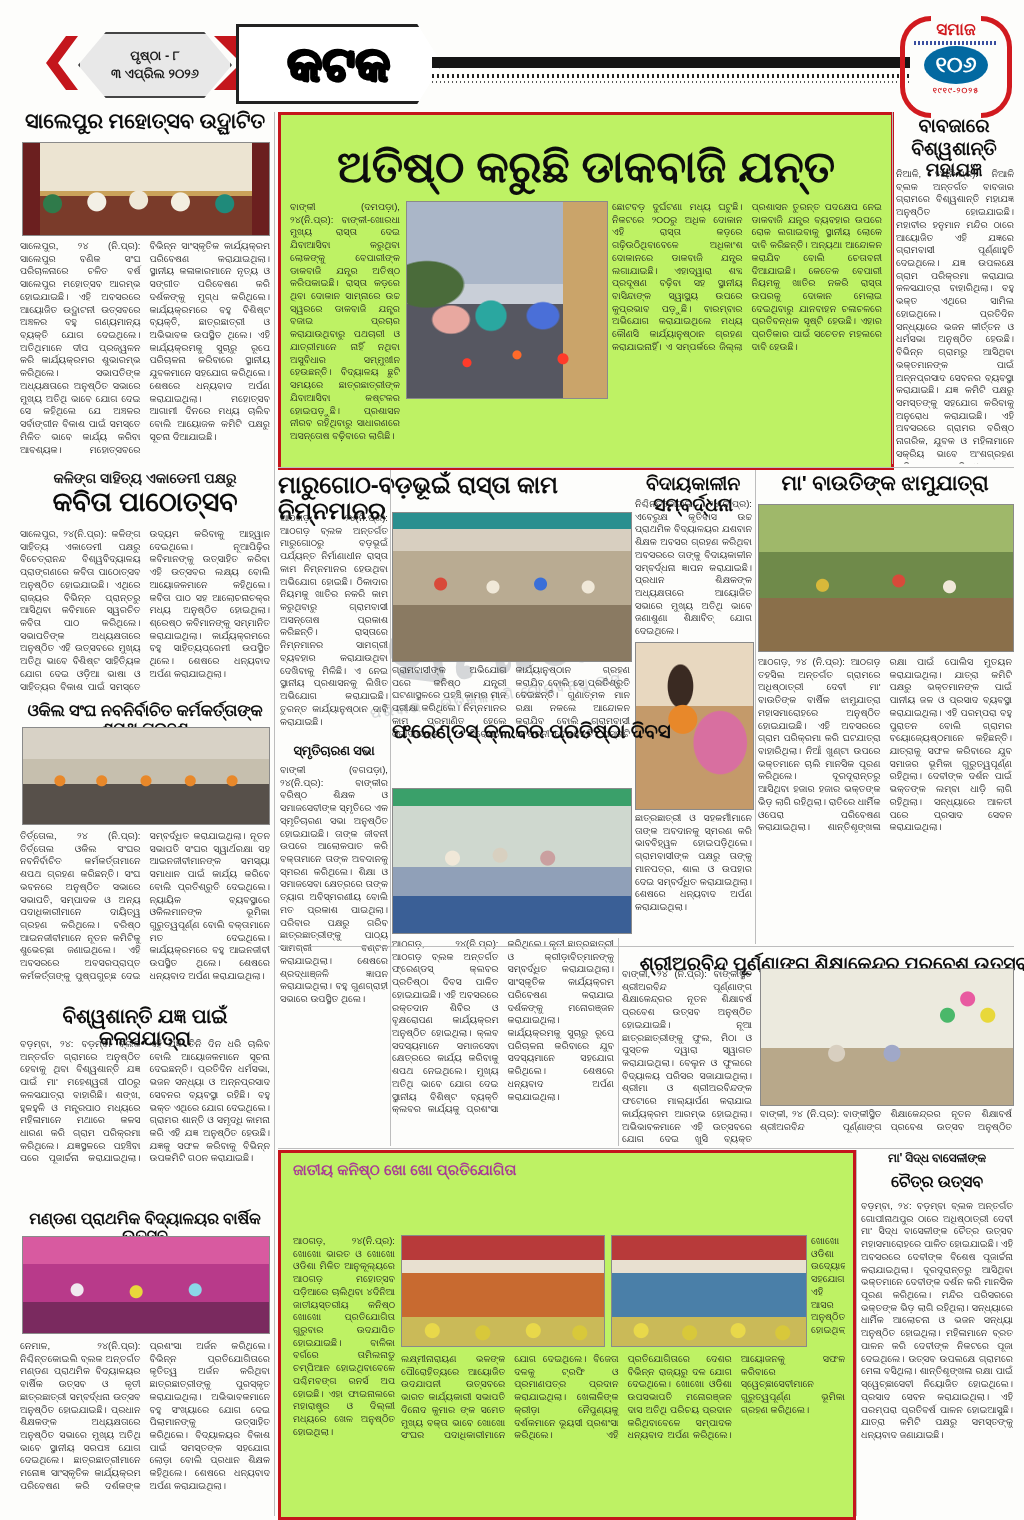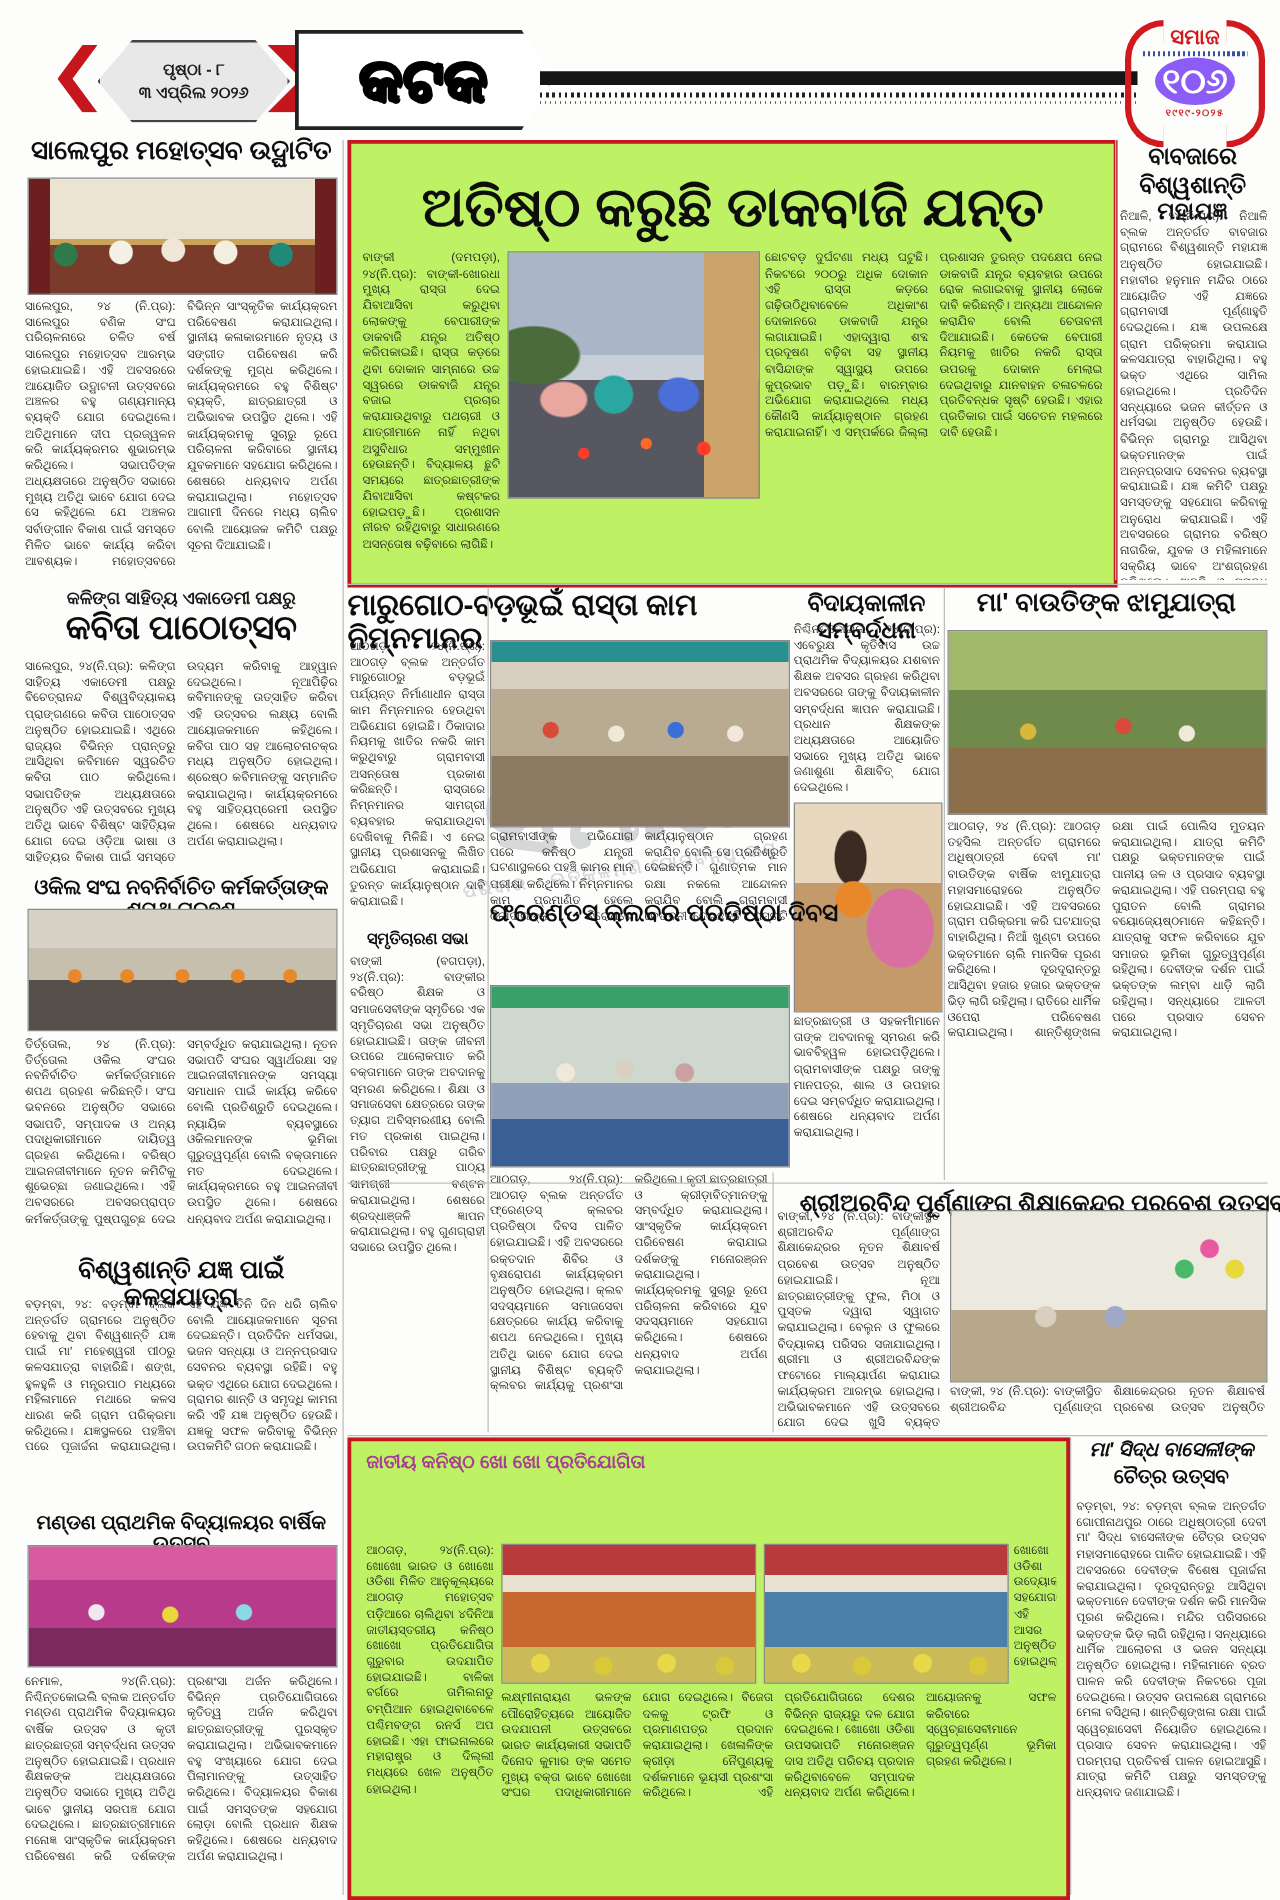--- a/index.html
+++ b/index.html
@@ -24,22 +24,22 @@
   .mast-dots{position:absolute;left:432px;top:74px;width:478px;height:4px;
         background:repeating-linear-gradient(90deg,#222 0 2px,transparent 2px 5px);}
   .mast-dots2{position:absolute;left:432px;top:81px;width:478px;height:2px;
         background:repeating-linear-gradient(90deg,#555 0 1px,transparent 1px 4px);}
   .logo{position:absolute;right:12px;top:16px;width:112px;height:92px;text-align:center;}
   .logo .br{position:absolute;top:0;width:26px;height:92px;border:5px solid #d11a1f;}
   .logo .brl{left:0;border-right:none;border-radius:40px 0 0 40px;}
   .logo .brr{right:0;border-left:none;border-radius:0 40px 40px 0;}
   .logo .nm{margin-top:4px;font-size:17px;font-weight:bold;color:#d11a1f;}
   .logo .tg{height:4px;margin:1px 14px;background:repeating-linear-gradient(90deg,#3a4fa0 0 2px,transparent 2px 4px);}
-  .logo .circ{margin:1px auto 0;width:64px;height:38px;background:#8b5cf6;border-radius:50%;
-        color:#fff;font-size:28px;font-weight:bold;line-height:38px;}
+  .logo .circ{margin:1px auto 0;width:64px;height:38px;background:#0369a1;border-radius:50%;
+        color:#fff;font-size:22px;font-weight:bold;line-height:38px;}
   .logo .yr{font-size:8px;font-weight:bold;color:#d11a1f;letter-spacing:1px;margin-top:2px;}
   
   .kick{font-weight:bold;text-align:center;}
   .hl{font-weight:bold;text-align:center;line-height:1.08;letter-spacing:-0.2px;color:#0d0d0d;}
   .bd{font-size:9.5px;line-height:1.34;text-align:justify;color:#222;overflow:hidden;}
   .c2{column-count:2;column-gap:9px;}
   .c4{column-count:4;column-gap:9px;}
   .cap{font-size:9px;line-height:1.3;color:#333;text-align:justify;overflow:hidden;}
   .photo{border:1px solid #8a8a8a;overflow:hidden;}
   .vrule{position:absolute;width:1px;background:#bdbdbd;}
@@ -239,21 +239,21 @@
   <div class="redbox" style="left:278px;top:1150px;width:572px;height:364px;">
     <div style="position:absolute;left:12px;top:8px;font-size:15px;font-weight:bold;color:#a93a96;">ଜାତୀୟ କନିଷ୍ଠ ଖୋ ଖୋ ପ୍ରତିଯୋଗିତା</div>
     <div class="bd" style="position:absolute;left:12px;top:82px;width:102px;height:272px;">ଆଠଗଡ଼, ୨୪(ନି.ପ୍ର): ଖୋଖୋ ଭାରତ ଓ ଖୋଖୋ ଓଡିଶା ମିଳିତ ଆନୁକୂଲ୍ୟରେ ଆଠଗଡ଼ ମହୋତ୍ସବ ପଡ଼ିଆରେ ଚାଲିଥିବା ୪ଦିନିଆ ଜାତୀୟସ୍ତରୀୟ କନିଷ୍ଠ ଖୋଖୋ ପ୍ରତିଯୋଗିତା ଗୁରୁବାର ଉଦଯାପିତ ହୋଇଯାଇଛି। ବାଳିକା ବର୍ଗରେ ତାମିଲନାଡୁ ଚମ୍ପିଆନ ହୋଇଥିବାବେଳେ ପଶ୍ଚିମବଙ୍ଗ ରନର୍ସ ଅପ ହୋଇଛି। ଏହା ଫାଇନାଲରେ ମହାରାଷ୍ଟ୍ର ଓ ଦିଲ୍ଲୀ ମଧ୍ୟରେ ଖେଳ ଅନୁଷ୍ଠିତ ହୋଇଥିଲା।</div>
     <div class="photo ph-kho1" style="position:absolute;left:120px;top:82px;width:202px;height:110px;"></div>
     <div class="photo ph-kho2" style="position:absolute;left:330px;top:82px;width:194px;height:110px;"></div>
     <div class="bd" style="position:absolute;left:530px;top:82px;width:34px;height:110px;">ଖୋଖୋ ଓଡିଶା ଉଦ୍ୟୋକ୍ତାଙ୍କ ସହଯୋଗରେ ଏହି ଆସର ଅନୁଷ୍ଠିତ ହୋଇଥିଲା।</div>
     <div class="bd c4" style="position:absolute;left:120px;top:200px;width:444px;height:154px;">ଲକ୍ଷ୍ମୀନାରାୟଣ ଭଳଙ୍କ ପୌରୋହିତ୍ୟରେ ଆୟୋଜିତ ଉଦଯାପନୀ ଉତ୍ସବରେ ଭାରତ କାର୍ଯ୍ୟକାରୀ ସଭାପତି ଦିନୋଦ କୁମାର ଙ୍କ ସମେତ ମୁଖ୍ୟ ବକ୍ତା ଭାବେ ଖୋଖୋ ସଂଘର ପଦାଧିକାରୀମାନେ ଯୋଗ ଦେଇଥିଲେ। ବିଜେତା ଦଳକୁ ଟ୍ରଫି ଓ ପ୍ରମାଣପତ୍ର ପ୍ରଦାନ କରାଯାଇଥିଲା। ଖେଳାଳିଙ୍କ କ୍ରୀଡ଼ା ନୈପୁଣ୍ୟକୁ ଦର୍ଶକମାନେ ଭୂୟସୀ ପ୍ରଶଂସା କରିଥିଲେ। ଏହି ପ୍ରତିଯୋଗିତାରେ ଦେଶର ବିଭିନ୍ନ ରାଜ୍ୟରୁ ଦଳ ଯୋଗ ଦେଇଥିଲେ। ଖୋଖୋ ଓଡିଶା ଉପସଭାପତି ମନୋରଞ୍ଜନ ଦାସ ଅତିଥି ପରିଚୟ ପ୍ରଦାନ କରିଥିବାବେଳେ ସମ୍ପାଦକ ଧନ୍ୟବାଦ ଅର୍ପଣ କରିଥିଲେ। ଆୟୋଜନକୁ ସଫଳ କରିବାରେ ସ୍ୱେଚ୍ଛାସେବୀମାନେ ଗୁରୁତ୍ୱପୂର୍ଣ୍ଣ ଭୂମିକା ଗ୍ରହଣ କରିଥିଲେ।</div>
   </div>
 
   <section>
-    <h2 class="hl abs" style="left:860px;top:1152px;width:154px;font-size:16px;margin:0;font-style:italic;">ମା' ସିଦ୍ଧ ବାସେଳୀଙ୍କ</h2>
+    <h2 class="hl abs" style="left:860px;top:1152px;width:154px;font-size:12px;margin:0;">ମା' ସିଦ୍ଧ ବାସେଳୀଙ୍କ</h2>
     <h2 class="hl abs" style="left:860px;top:1173px;width:154px;font-size:16px;margin:0;">ଚୈତ୍ର ଉତ୍ସବ</h2>
     <div class="bd abs" style="left:861px;top:1200px;width:152px;height:316px;">ବଡ଼ମ୍ବା, ୨୪: ବଡ଼ମ୍ବା ବ୍ଲକ ଅନ୍ତର୍ଗତ ଗୋପୀନାଥପୁର ଠାରେ ଅଧିଷ୍ଠାତ୍ରୀ ଦେବୀ ମା' ସିଦ୍ଧ ବାସେଳୀଙ୍କ ଚୈତ୍ର ଉତ୍ସବ ମହାସମାରୋହରେ ପାଳିତ ହୋଇଯାଇଛି। ଏହି ଅବସରରେ ଦେବୀଙ୍କ ବିଶେଷ ପୂଜାର୍ଚ୍ଚନା କରାଯାଇଥିଲା। ଦୂରଦୂରାନ୍ତରୁ ଆସିଥିବା ଭକ୍ତମାନେ ଦେବୀଙ୍କ ଦର୍ଶନ କରି ମାନସିକ ପୂରଣ କରିଥିଲେ। ମନ୍ଦିର ପରିସରରେ ଭକ୍ତଙ୍କ ଭିଡ଼ ଲାଗି ରହିଥିଲା। ସନ୍ଧ୍ୟାରେ ଧାର୍ମିକ ଆଲୋଚନା ଓ ଭଜନ ସନ୍ଧ୍ୟା ଅନୁଷ୍ଠିତ ହୋଇଥିଲା। ମହିଳାମାନେ ବ୍ରତ ପାଳନ କରି ଦେବୀଙ୍କ ନିକଟରେ ପୂଜା ଦେଇଥିଲେ। ଉତ୍ସବ ଉପଲକ୍ଷେ ଗ୍ରାମରେ ମେଳା ବସିଥିଲା। ଶାନ୍ତିଶୃଙ୍ଖଳା ରକ୍ଷା ପାଇଁ ସ୍ୱେଚ୍ଛାସେବୀ ନିୟୋଜିତ ହୋଇଥିଲେ। ପ୍ରସାଦ ସେବନ କରାଯାଇଥିଲା। ଏହି ପରମ୍ପରା ପ୍ରତିବର୍ଷ ପାଳନ ହୋଇଆସୁଛି। ଯାତ୍ରା କମିଟି ପକ୍ଷରୁ ସମସ୍ତଙ୍କୁ ଧନ୍ୟବାଦ ଜଣାଯାଇଛି।</div>
   </section>
 
   <div class="vrule" style="left:274px;top:112px;height:1404px;"></div>
   <div class="vrule" style="left:892px;top:112px;height:352px;"></div>
   <div class="vrule" style="left:755px;top:470px;height:474px;"></div>
   <div class="vrule" style="left:618px;top:938px;height:208px;"></div>
   <div class="vrule" style="left:856px;top:1150px;height:366px;"></div>
   <div class="vrule" style="left:390px;top:470px;height:676px;"></div>

